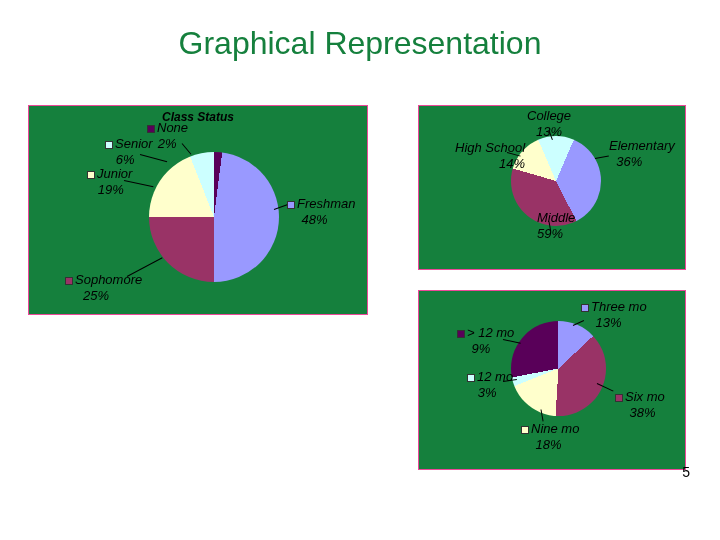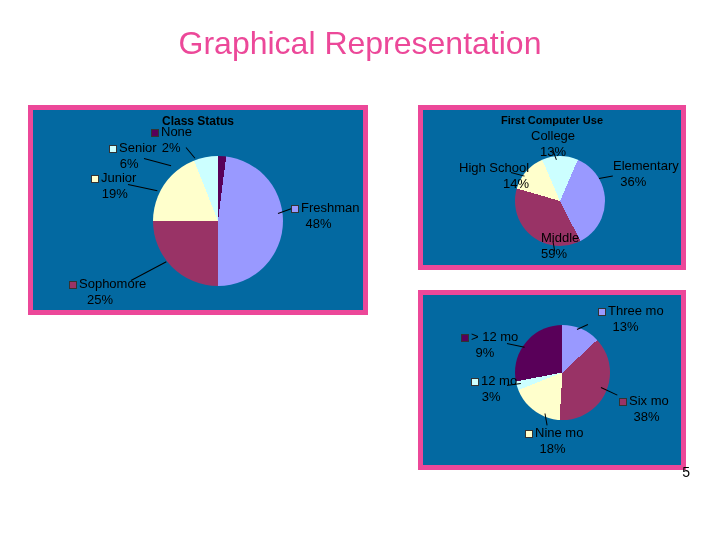--- a/index.html
+++ b/index.html
@@ -9,26 +9,27 @@
       background: #fff;
       font-family: Arial, sans-serif;
       position: relative;
       overflow: hidden;
     }
     .slide-title {
       text-align: center;
       font-size: 32px;
       font-weight: normal;
       padding-top: 25px;
-      color: #ec4899;
+      color: #15803d;
     }
     .chart-box {
       position: absolute;
-      border: 5px solid #ec4899;
-      background: #0369a1;
+      border: 1px solid #ec4899;
+      background: #15803d;
+      font-style: italic;
     }
     .chart-title {
       text-align: center;
       font-weight: bold;
       font-size: 12px;
       padding-top: 4px;
     }
     .chart-body {
       position: relative;
       width: 100%;
@@ -111,21 +112,20 @@
 
     <div class="label" style="left:258px; top:72px;">
       <span class="swatch c-periwinkle"></span><span>Freshman</span><br>
       &nbsp;&nbsp;&nbsp;&nbsp;<span>48%</span>
     </div>
     <div class="leader" style="left:245px; top:85px; width:14px; transform:rotate(-20deg);"></div>
   </div>
 </div>
 
 <div class="chart-box" style="left:418px; top:105px; width:268px; height:165px;">
-  <div class="chart-title" style="font-size:11px;">First Computer Use</div>
   <div class="chart-body" style="height:144px;">
     <div class="pie" style="left:92px; top:30px; width:90px; height:90px;
       background: conic-gradient(
         #ccffff 0% 6.5%,
         #9999ff 6.5% 42.5%,
         #993366 42.5% 79.5%,
         #ffffcc 79.5% 93.5%,
         #ccffff 93.5% 100%
       );"></div>
     <div class="label" style="left:108px; top:2px; text-align:center;">
@@ -154,21 +154,21 @@
   <div class="chart-body" style="height:158px;">
     <div class="pie" style="left:92px; top:30px; width:95px; height:95px;
       background: conic-gradient(
         #9999ff 0% 13%,
         #993366 13% 51%,
         #ffffcc 51% 69%,
         #ccffff 69% 72%,
         #590059 72% 100%
       );"></div>
 
-    <div class="label" style="left:175px; top:8px;">
+    <div class="label" style="left:162px; top:8px;">
       <span class="swatch c-periwinkle"></span><span>Three mo</span><br>
       &nbsp;&nbsp;&nbsp;&nbsp;<span>13%</span>
     </div>
     <div class="leader" style="left:154px; top:34px; width:12px; transform:rotate(-25deg);"></div>
 
     <div class="label" style="left:196px; top:98px;">
       <span class="swatch c-maroon"></span><span>Six  mo</span><br>
       &nbsp;&nbsp;&nbsp;&nbsp;<span>38%</span>
     </div>
     <div class="leader" style="left:178px; top:92px; width:18px; transform:rotate(25deg);"></div>

